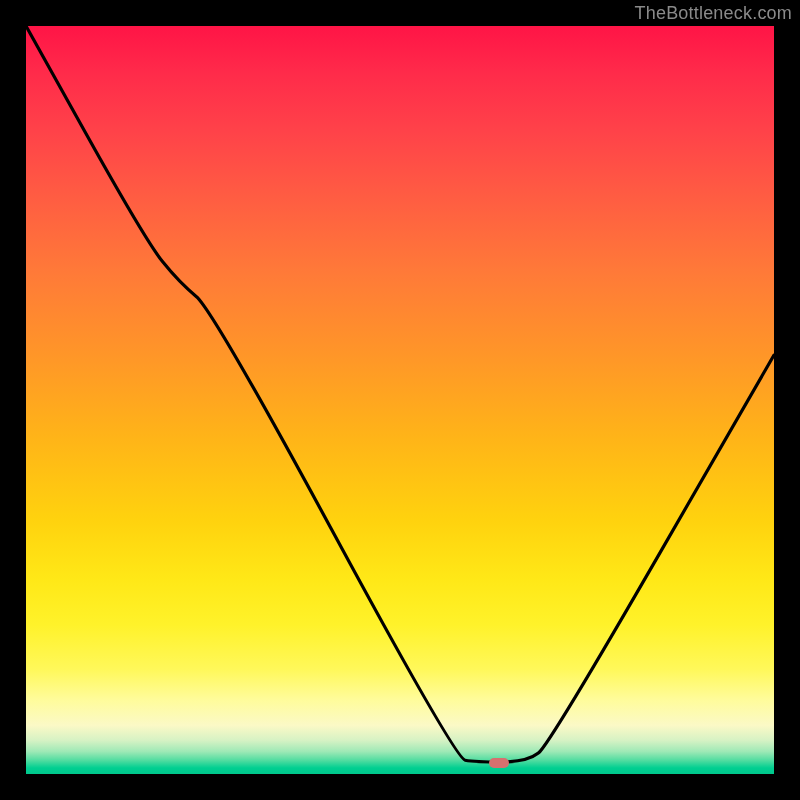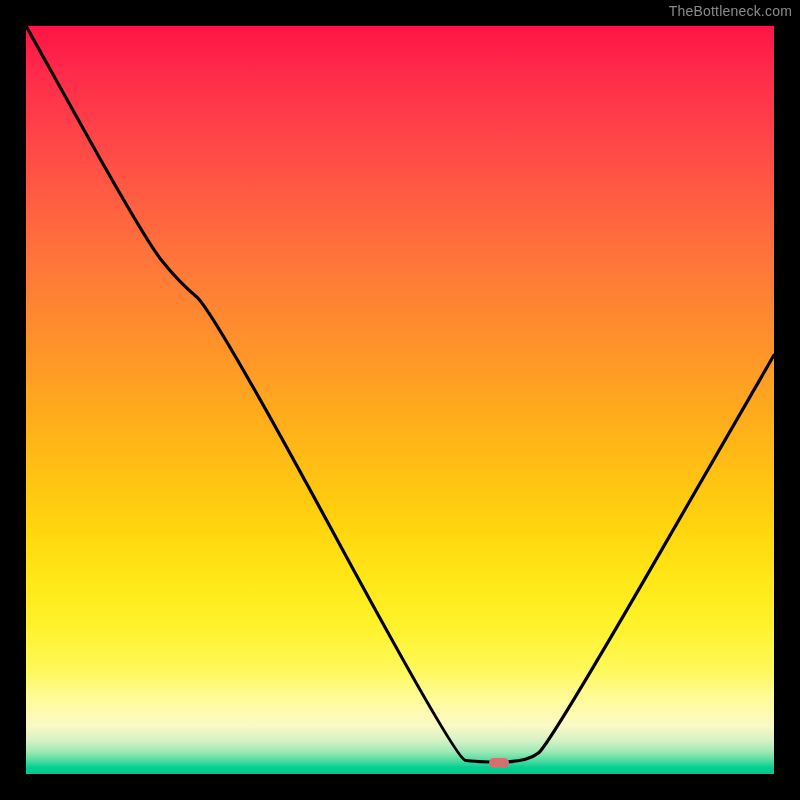--- a/index.html
+++ b/index.html
@@ -59,21 +59,21 @@
     width: 20px;
     height: 10px;
     background: #d6706f;
     border-radius: 5px;
   }
   .watermark {
     position: absolute;
     top: 3px;
     right: 8px;
     color: #8a8a8a;
-    font-size: 14px;
+    font-size: 18px;
     letter-spacing: 0.2px;
     user-select: none;
   }
 </style>
 </head>
 <body>
 
 <div class="frame">
 
   <div class="plot">

